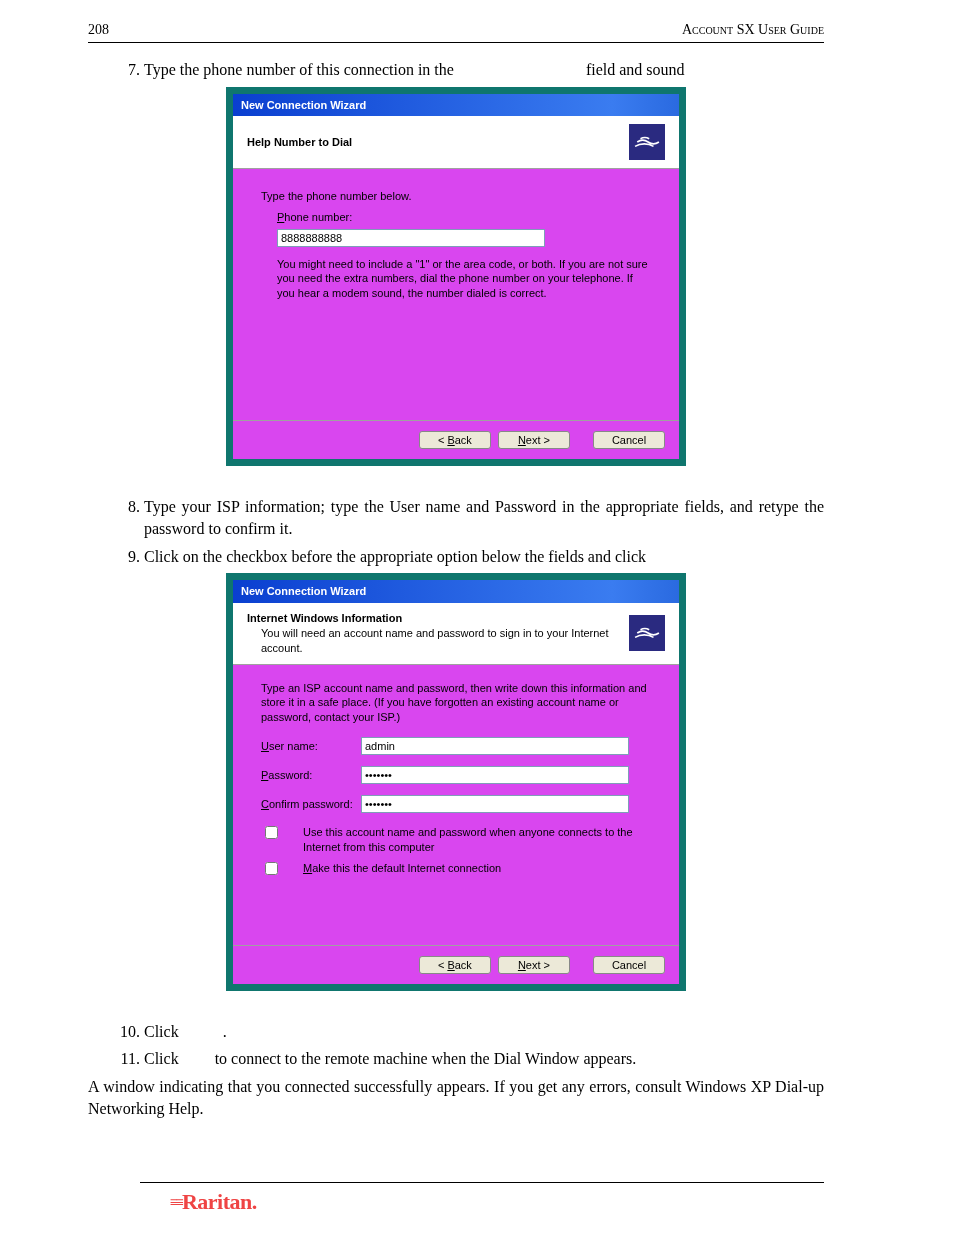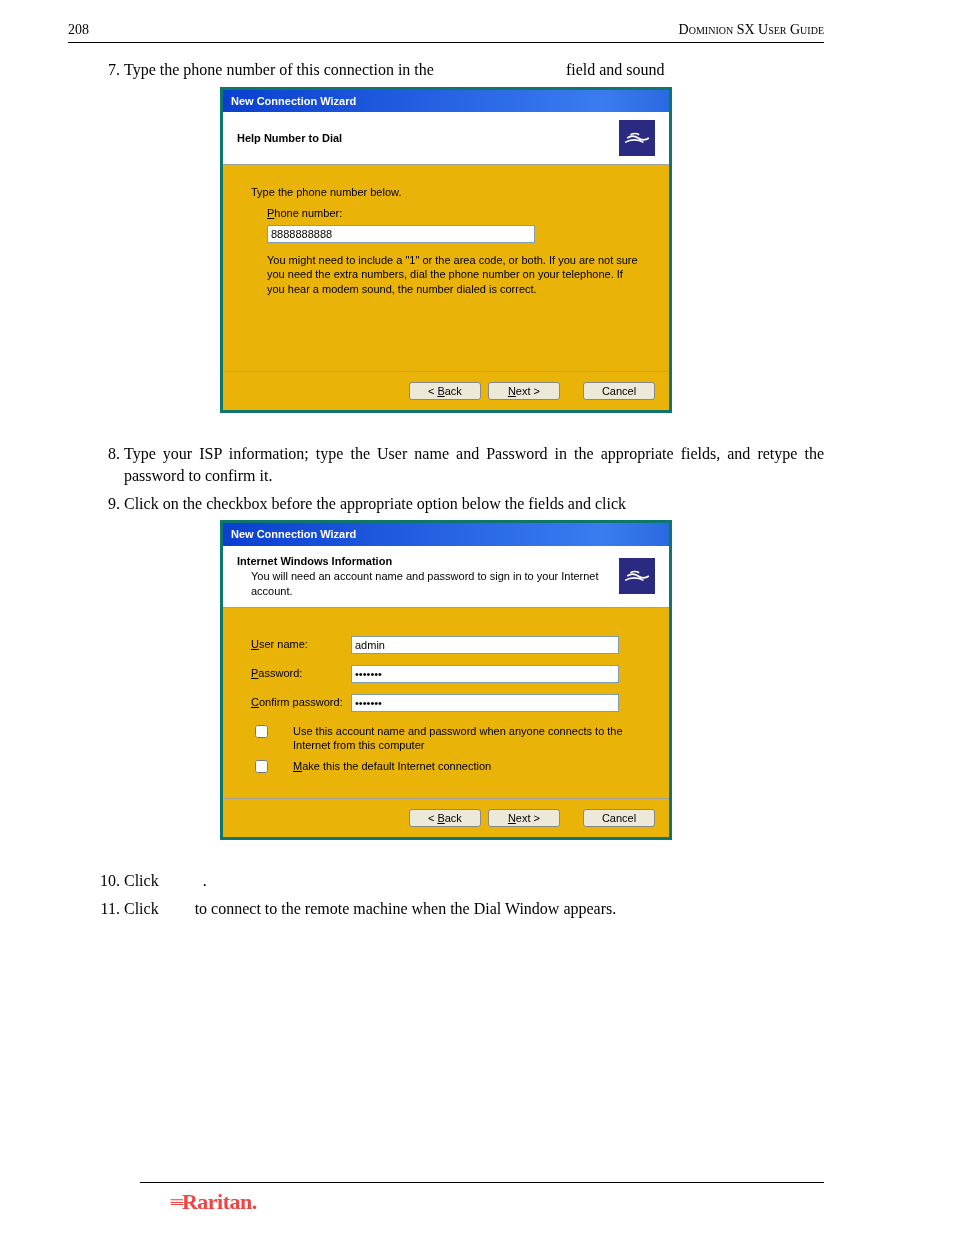--- a/index.html
+++ b/index.html
@@ -6,42 +6,42 @@
     margin: 0;
     background: #fff;
     font-family: "Times New Roman", Times, serif;
     color: #000;
   }
   .page {
     width: 954px;
     height: 1235px;
     position: relative;
     box-sizing: border-box;
-    padding: 22px 130px 0 68px;
+    padding: 22px 130px 0 88px;
   }
   .hdr {
     display: flex;
     justify-content: space-between;
     font-size: 14px;
     padding-bottom: 4px;
     border-bottom: 1px solid #000;
     margin-bottom: 16px;
   }
   .hdr .right { font-variant: small-caps; }
   .body-text {
     font-size: 16px;
     line-height: 1.35;
   }
   ol.steps { padding-left: 56px; margin: 0; }
   ol.steps > li { margin-bottom: 6px; text-align: justify; }
   .wizard {
     width: 446px;
     margin: 6px auto 30px auto;
-    border: 3px solid #0f766e;
-    background: #eab308;
+    border: 7px solid #0f766e;
+    background: #d946ef;
     font-family: Tahoma, Arial, sans-serif;
     font-size: 11px;
     color: #000;
   }
   .wizard .titlebar {
     background: linear-gradient(90deg, #0a3fd0 0%, #3a7cf0 85%, #2a6ae0 100%);
     color: #fff;
     font-weight: bold;
     padding: 4px 8px;
   }
@@ -76,20 +76,21 @@
     border: 1px solid #7f9db9;
     padding: 2px 3px;
     font-family: Tahoma, Arial, sans-serif;
     font-size: 11px;
     background: #fff;
   }
   .wizard .footer {
     border-top: 1px solid #a0a0a0;
     padding: 10px 14px;
     text-align: right;
+    margin-top: 45px;
   }
   .wizard button.btn {
     width: 72px;
     padding: 2px 0;
     font-family: Tahoma, Arial, sans-serif;
     font-size: 11px;
     background: #ece9d8;
     border: 1px solid #888;
     border-radius: 3px;
     margin-left: 4px;
@@ -125,21 +126,21 @@
     bottom: 52px;
     border-top: 1px solid #000;
   }
 </style>
 </head>
 <body>
 
 <div class="page">
   <div class="hdr">
     <span>208</span>
-    <span class="right">Dominion SX User Guide</span>
+    <span class="right">Account SX User Guide</span>
   </div>
 
   <div class="body-text">
     <ol class="steps" start="7">
       <li>
         <span>Type the phone number of this connection in the</span>
         &nbsp;&nbsp;&nbsp;&nbsp;&nbsp;&nbsp;&nbsp;&nbsp;&nbsp;&nbsp;&nbsp;&nbsp;&nbsp;&nbsp;&nbsp;&nbsp;&nbsp;&nbsp;&nbsp;&nbsp;&nbsp;&nbsp;&nbsp;&nbsp;&nbsp;&nbsp;&nbsp;&nbsp;&nbsp;&nbsp;&nbsp;
         <span>field and sound</span>
       </li>
     </ol>
@@ -183,20 +184,21 @@
           <div class="title">Internet Windows Information</div>
           <div class="sub">You will need an account name and password to sign in to your Internet account.</div>
         </div>
         <div class="wiz-icon">
           <svg viewBox="0 0 24 24">
               <path fill="none" stroke="#fff" stroke-width="1.5" d="M3 12c3-2 7-2 10 0s7 2 10 0M6 9c2.5-1.5 5.5-1.5 8 0M1 16c5-3 12-3 17 0"></path>
             </svg>
         </div>
       </div>
       <div class="content" style="padding-top:8px;">
+        <div>Type an ISP account name and password, then write down this information and store it in a safe place. (If you have forgotten an existing account name or password, contact your ISP.)</div>
         <div class="form-grid">
           <div><span class="u">U</span><span>ser name:</span></div>
           <input type="text" class="textbox" value="admin" style="">
           <div><span class="u">P</span><span>assword:</span></div>
           <input type="text" class="pw" value="•••••••" style="">
           <div><span class="u">C</span><span>onfirm password:</span></div>
           <input type="text" class="pw" value="•••••••" style="">
         </div>
         <div class="chk-line">
           <input type="checkbox" style="">
@@ -219,19 +221,20 @@
         <span>Click</span>
         &nbsp;&nbsp;&nbsp;&nbsp;&nbsp;&nbsp;&nbsp;&nbsp;&nbsp;
         <span>.</span>
       </li>
       <li>
         <span>Click</span>
         &nbsp;&nbsp;&nbsp;&nbsp;&nbsp;&nbsp;&nbsp;
         <span>to connect to the remote machine when the Dial Window appears.</span>
       </li>
     </ol>
+    <div style="text-align:justify; margin-top:4px;">A window indicating that you connected successfully appears. If you get any errors, consult Windows XP Dial-up Networking Help.</div>
   </div>
 
   <div class="page-rule"></div>
   <div class="footer-logo">
     <span class="sym">≡≡</span><span>Raritan.</span>
   </div>
 </div>
 
 </body></html>

